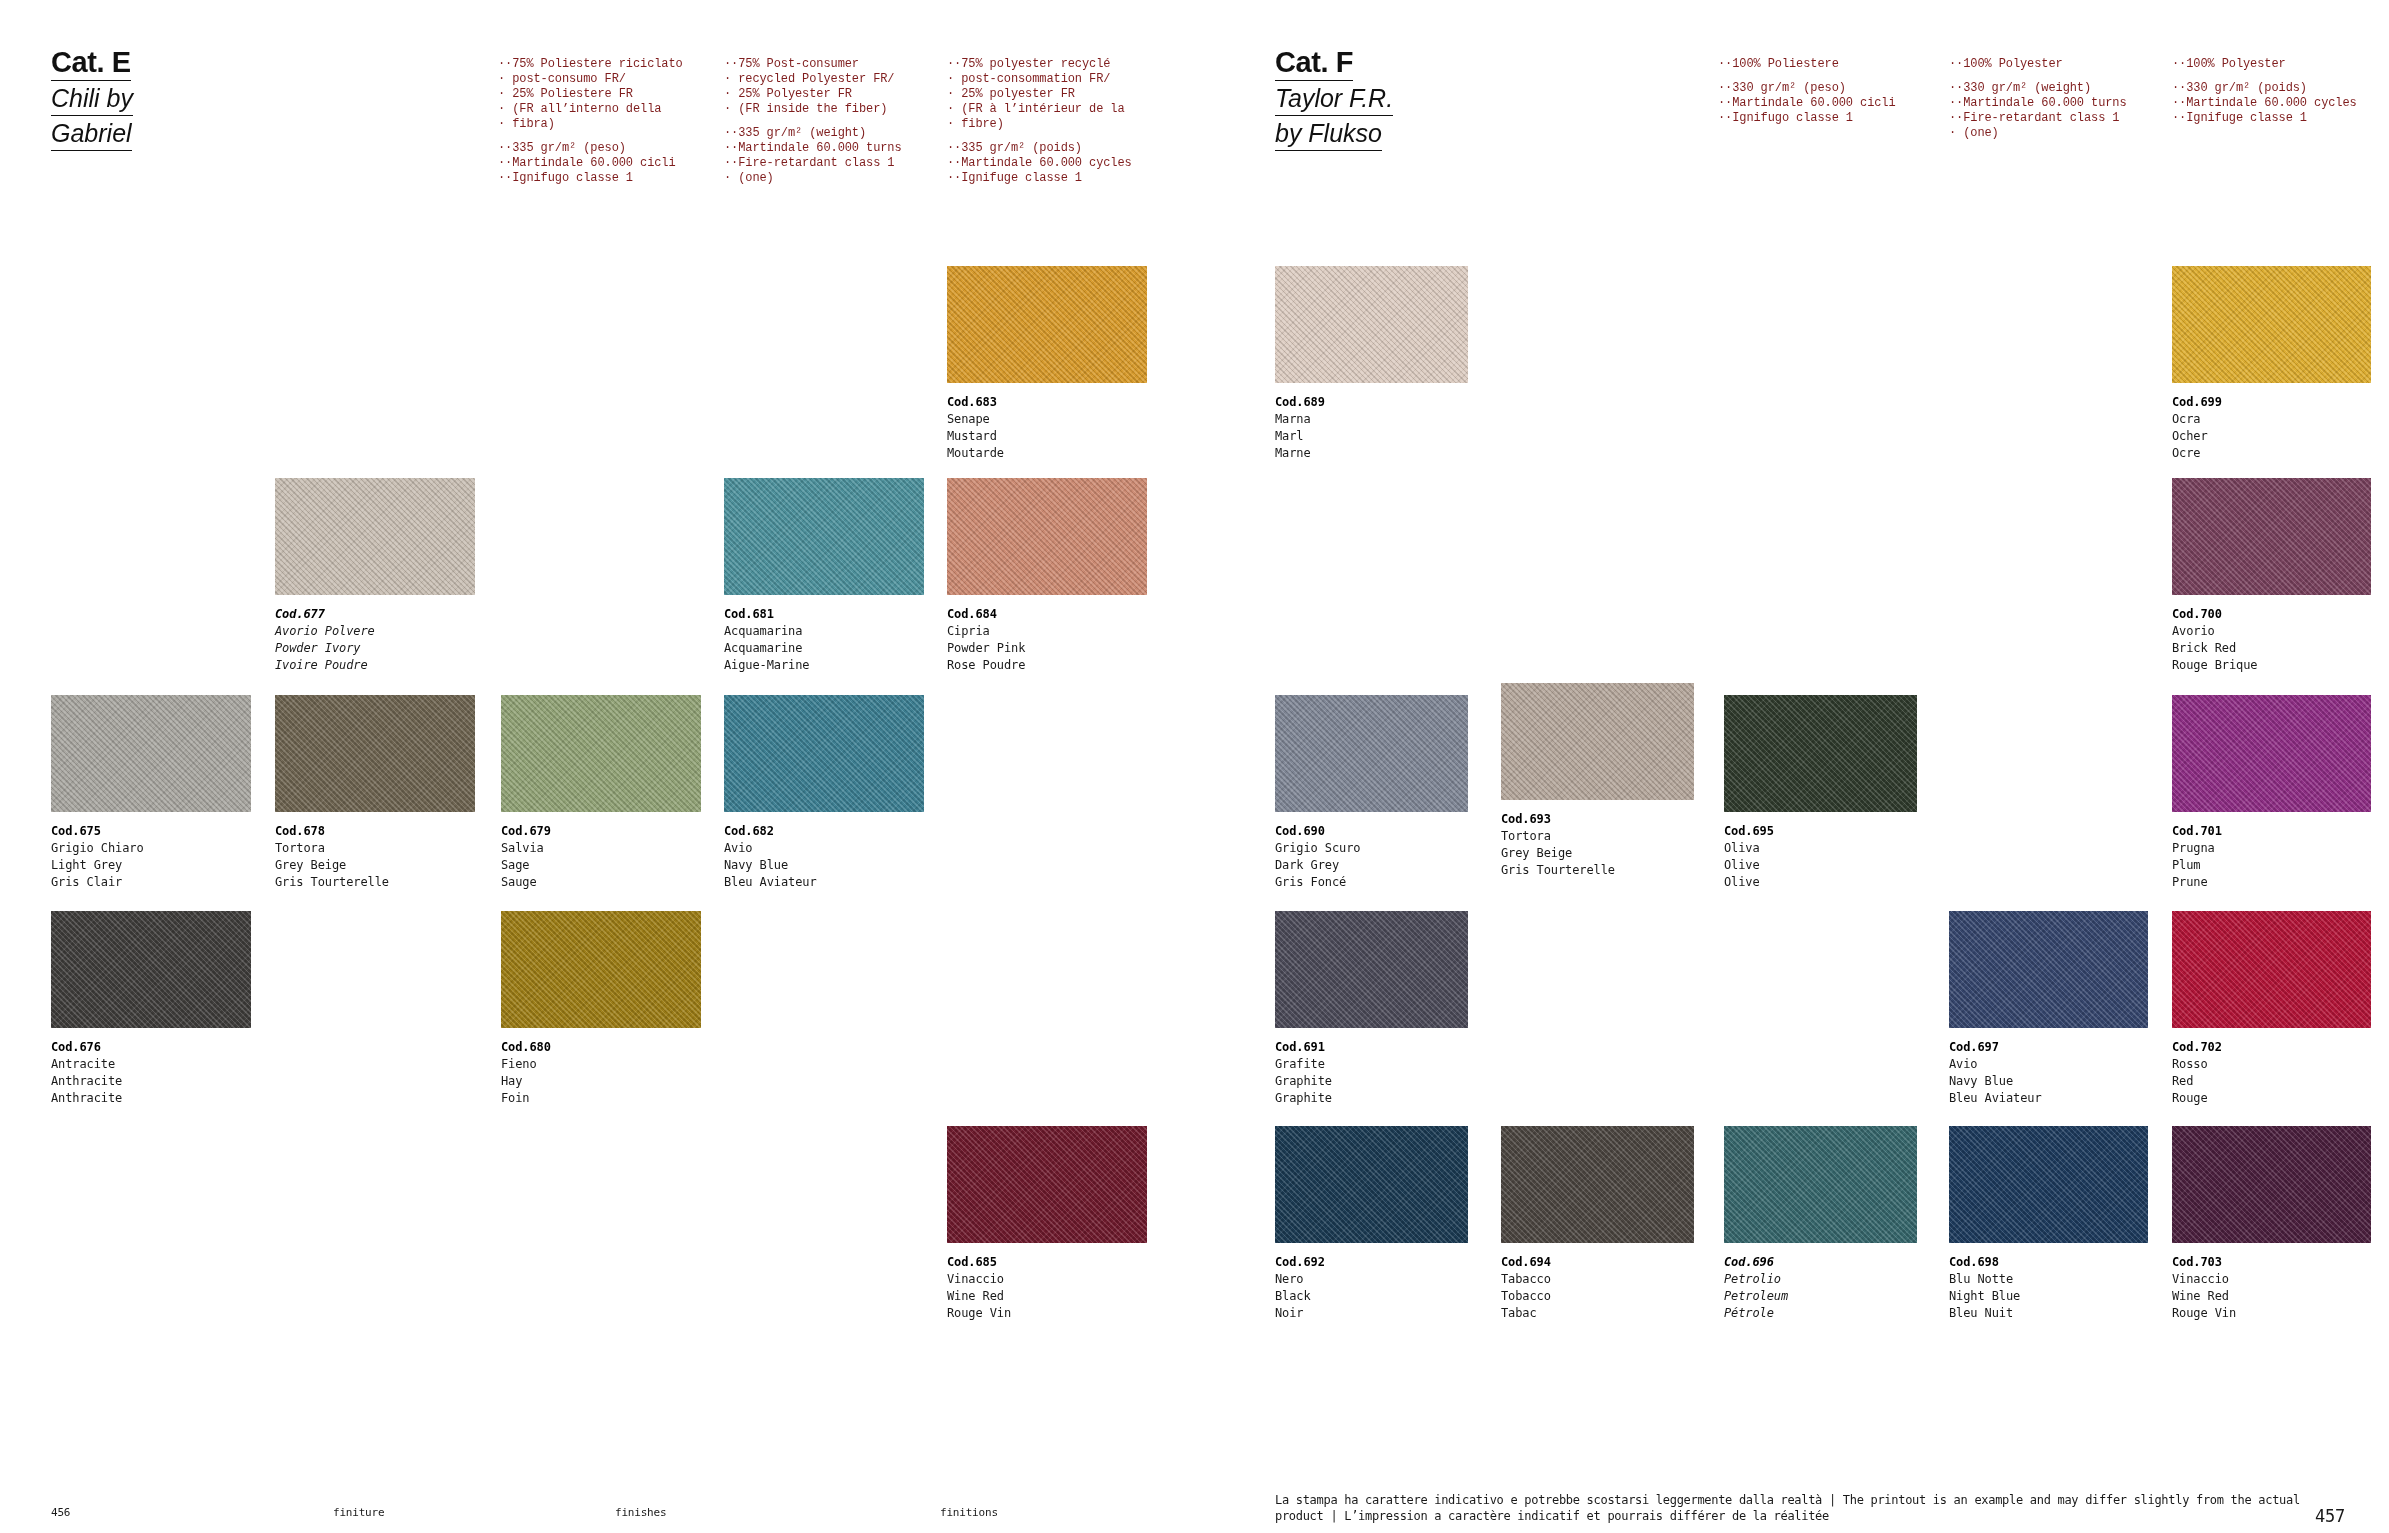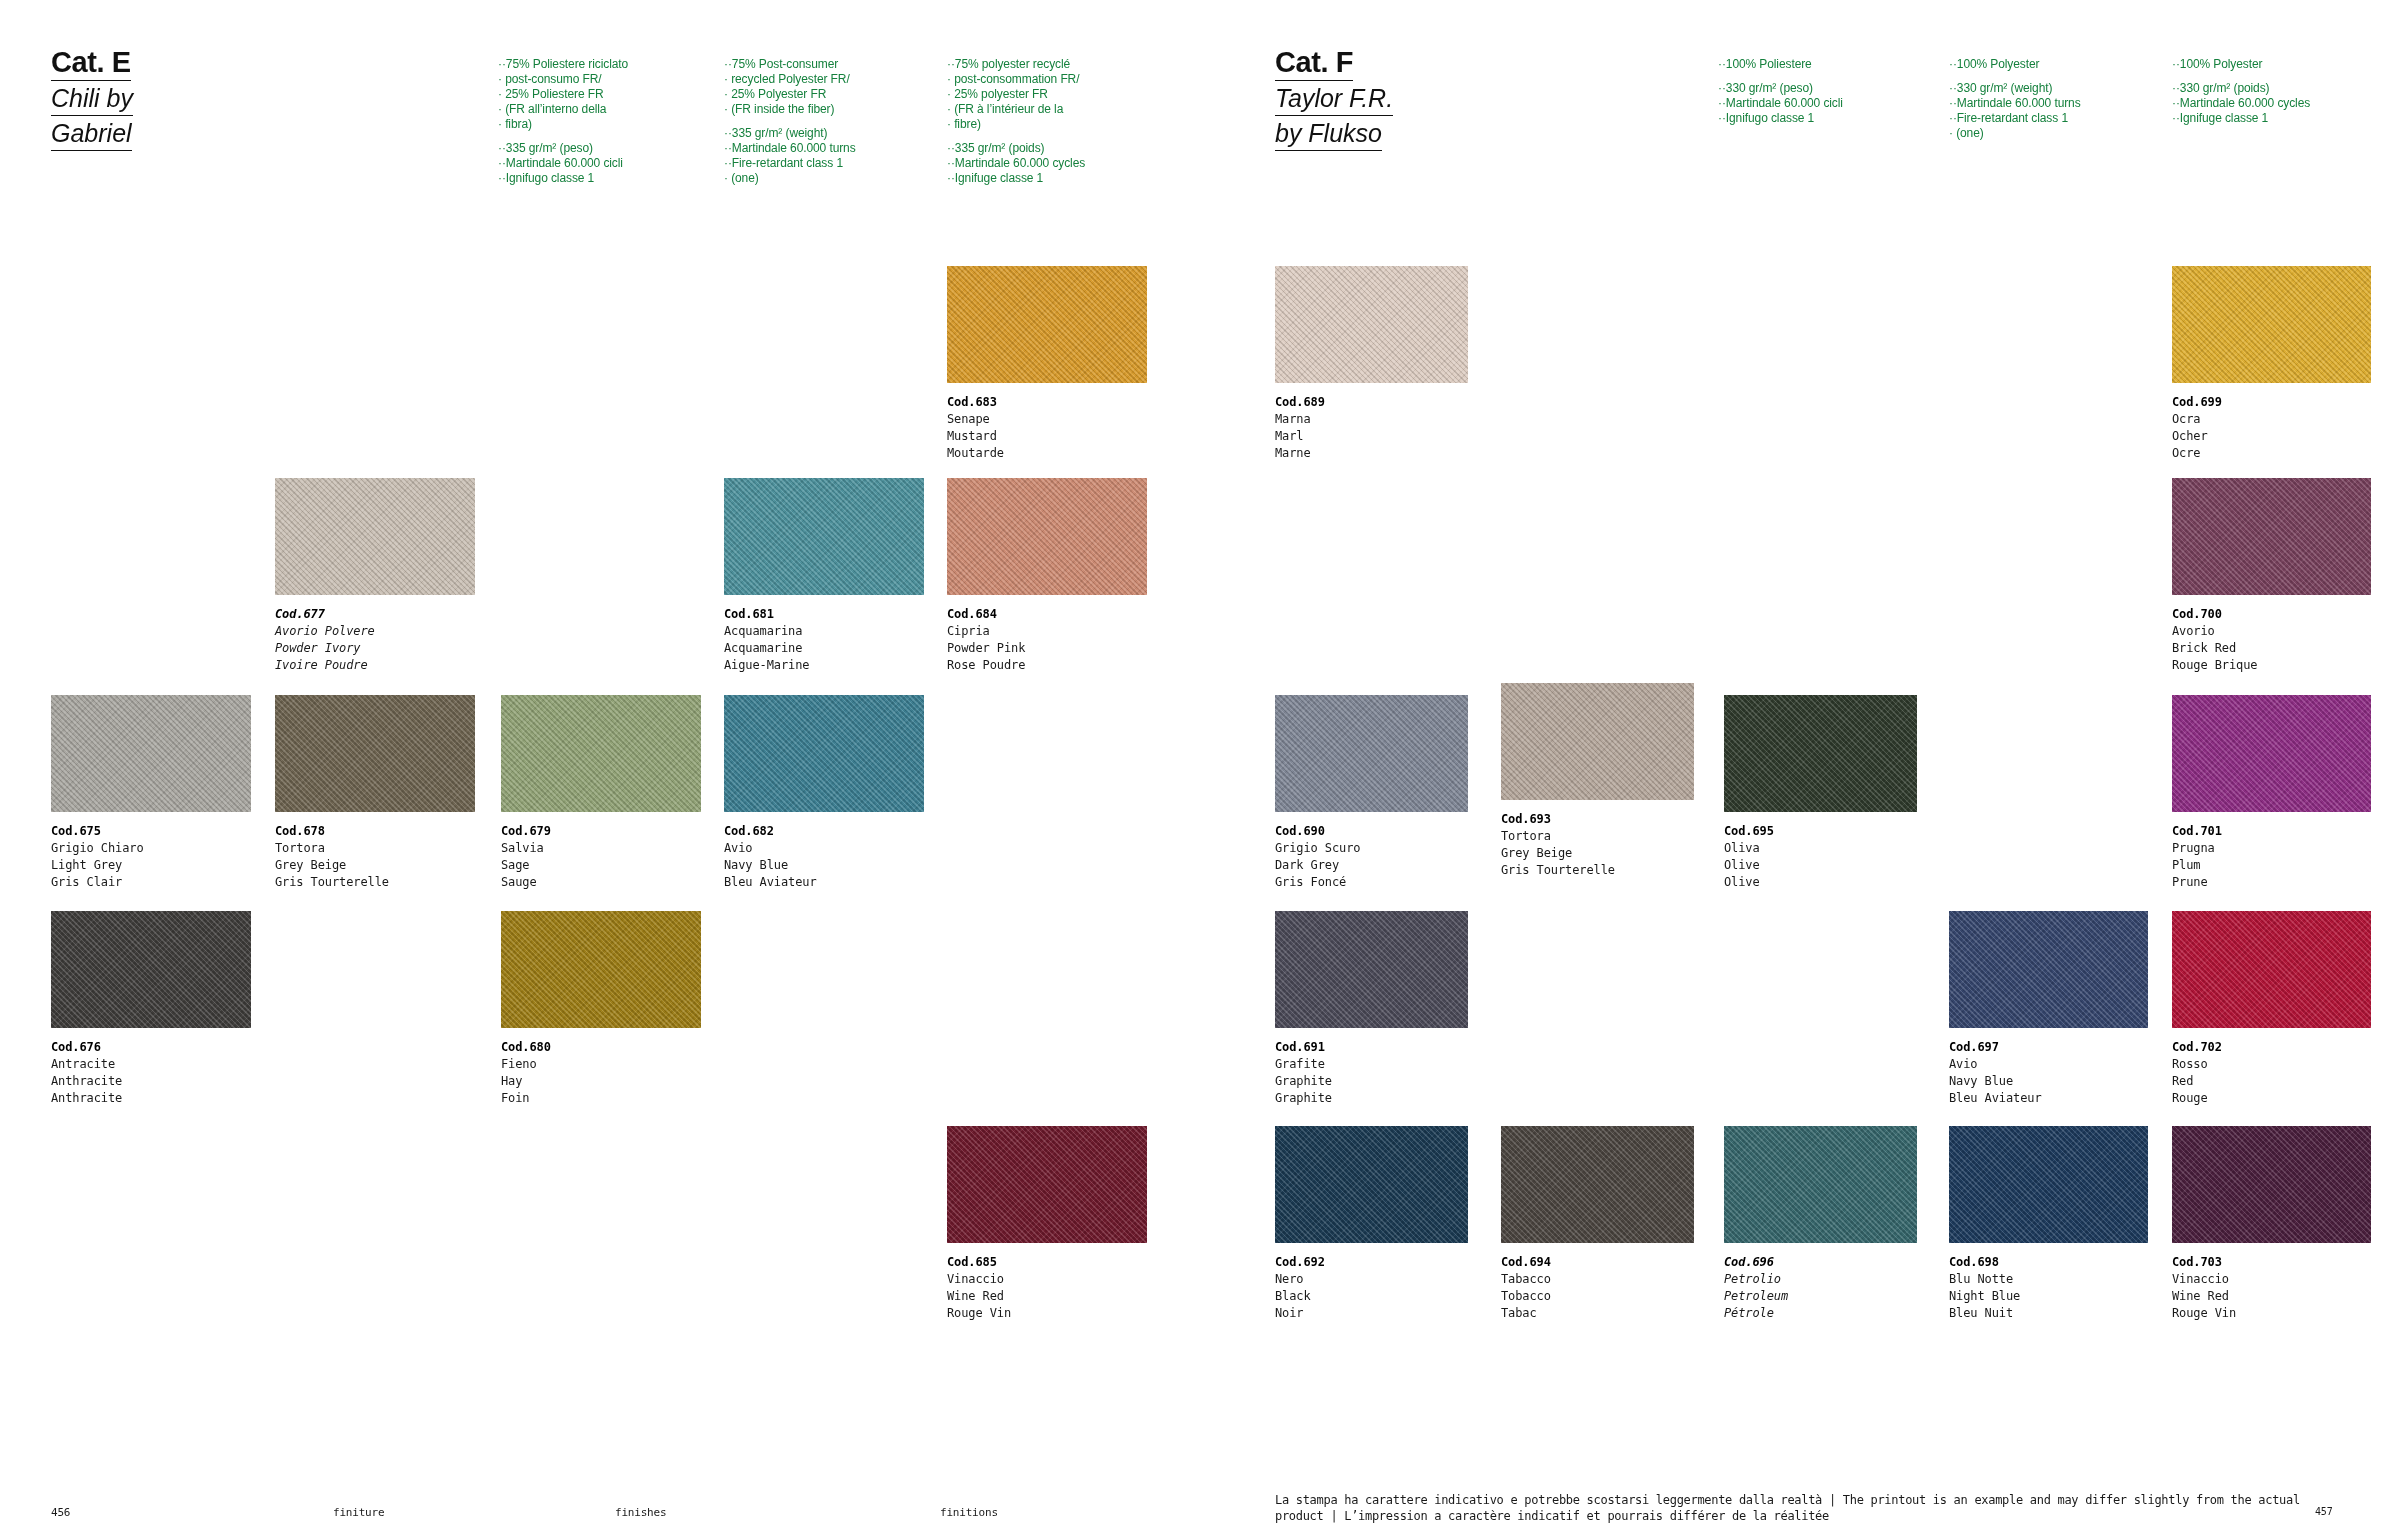--- a/index.html
+++ b/index.html
@@ -43,24 +43,24 @@
   }
   .cat-head .cat-sub span {
     display: inline-block;
     border-bottom: 1.5px solid #111;
     padding-bottom: 0px;
   }
 
   
   .spec {
     position: absolute;
-    font-family: Liberation Sans, sans-serif;
+    font-family: Liberation Mono, monospace;
     font-size: 12px;
     line-height: 15px;
-    color: #15803d;
+    color: #7f1d1d;
     white-space: pre;
     letter-spacing: -0.1px;
   }
   .spec .grp { display: block; }
   .spec .grp + .grp { margin-top: 8.6px; }
   .spec .li { display: block; text-indent: 0; }
   .spec .li::before { content: "\00b7"; display: inline; }
 
   
   .cell { position: absolute; }
@@ -111,21 +111,21 @@
     font-size: 12px;
     line-height: 16px;
     color: #1a1a1a;
     letter-spacing: -0.3px;
     width: 1066px;
   }
   .footer-right .bold { font-weight: normal; }
   .pageno {
     position: absolute;
     font-family: "DejaVu Sans Mono", "Liberation Mono", monospace;
-    font-size: 10px;
+    font-size: 17px;
     color: #1a1a1a;
     letter-spacing: -0.2px;
   }
 </style>
 </head>
 <body>
 
 <div id="page">
 
   <div class="cat-head" id="cat-head-0" style="left:51px; top:46px;">

